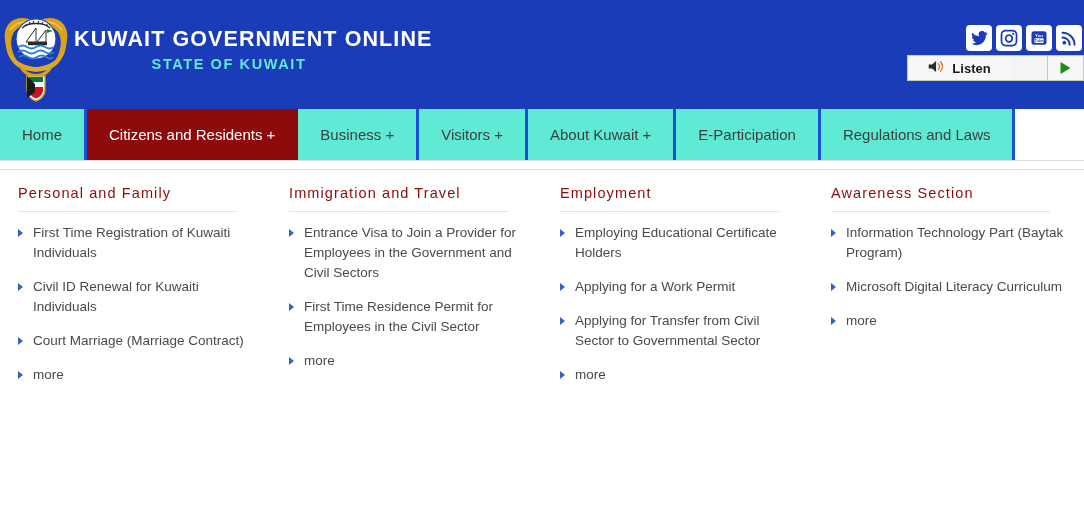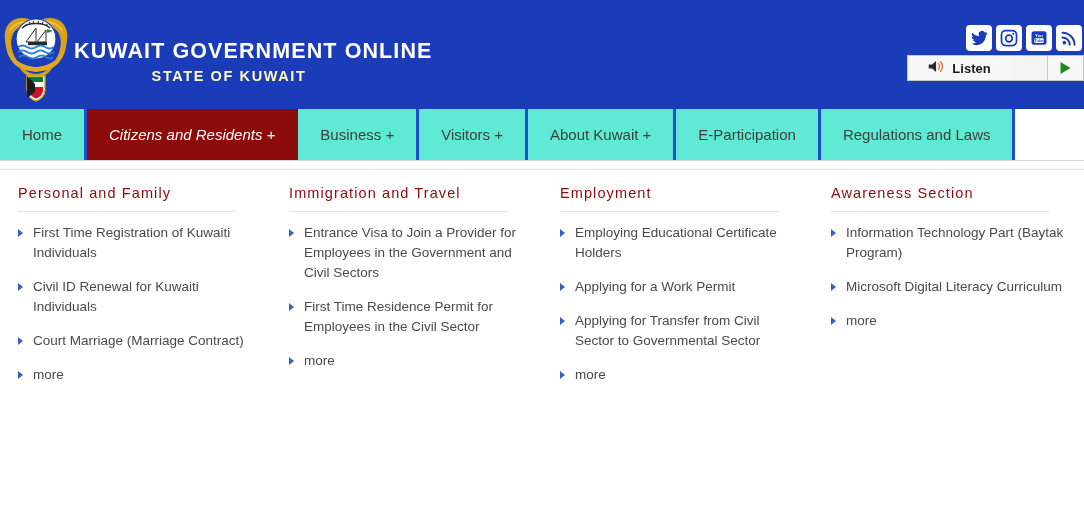--- a/index.html
+++ b/index.html
@@ -22,33 +22,33 @@
   .emblem {
     position: absolute;
     left: 2px;
     top: 8px;
     width: 68px;
     height: 94px;
   }
   .brand {
     position: absolute;
     left: 74px;
-    top: 38px;
+    top: 26px;
     width: 620px;
   }
   .brand-title {
     color: #ffffff;
     font-size: 21.5px;
     font-weight: bold;
     letter-spacing: 1.1px;
     line-height: 26px;
     white-space: nowrap;
   }
   .brand-sub {
-    color: #fef9c3;
+    color: #5eead4;
     font-size: 14.5px;
     font-weight: bold;
     letter-spacing: 1.6px;
     line-height: 20px;
     text-align: center;
     width: 310px;
     margin-top: 2px;
   }
 
   
@@ -128,21 +128,20 @@
     color: #3f3f3f;
     border-right: 3px solid #1d4ed8;
     cursor: pointer;
     white-space: nowrap;
     background: #5eead4;
   }
   .nav-item.active {
     background: #8d0b0b;
     color: #ffffff;
     border-right: 1px solid #8d0b0b;
-    font-style: italic;
   }
   .nav-spacer {
     flex: 1 1 auto;
     background: #ffffff;
   }
 
   .sub-rule {
     width: 1084px;
     height: 1px;
     background: #e2e2e2;

